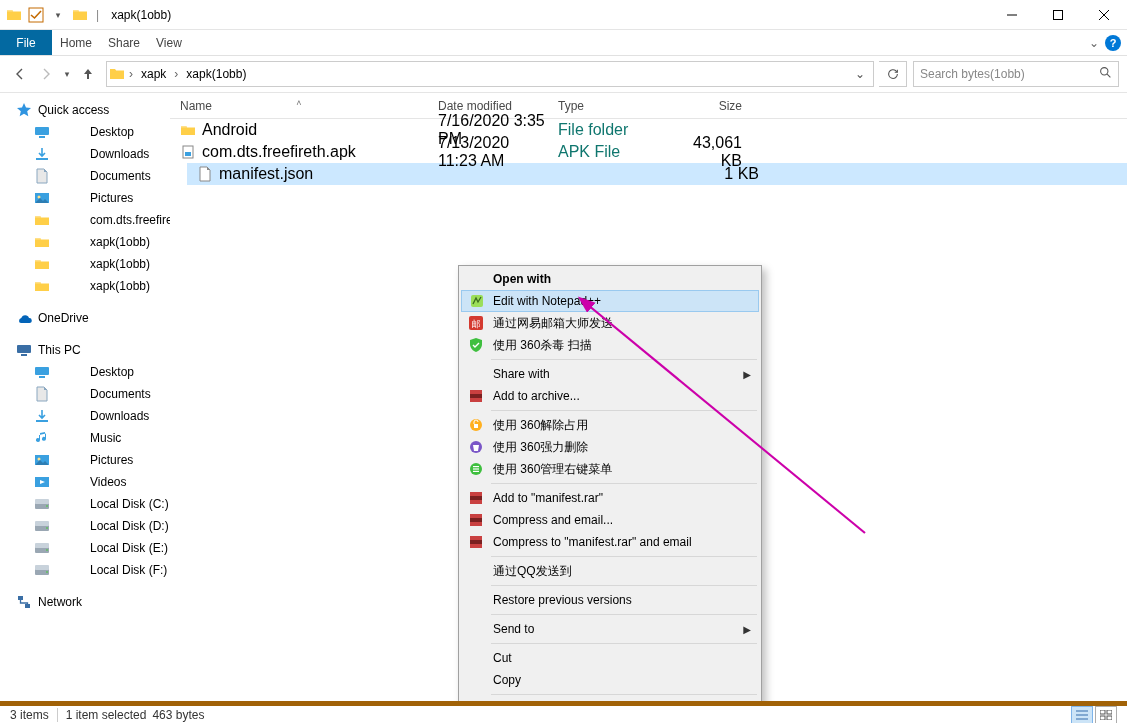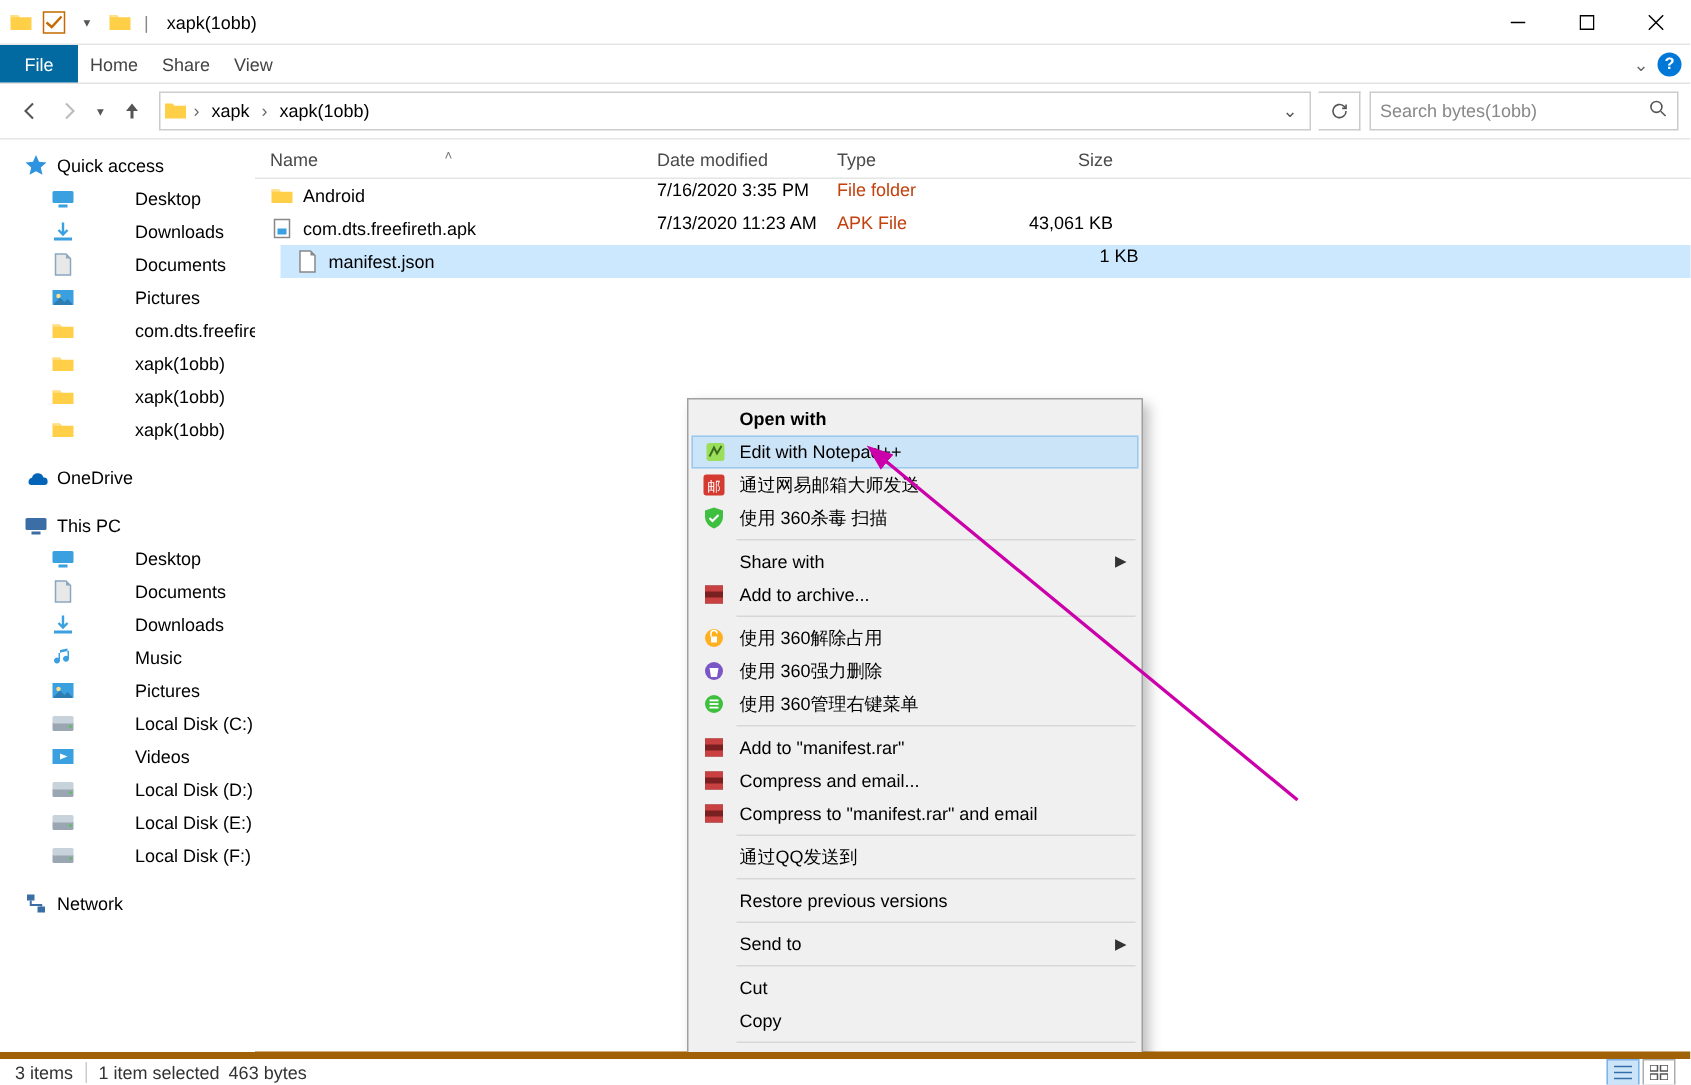--- a/index.html
+++ b/index.html
@@ -56,25 +56,25 @@
 .columns { display:flex; align-items:center; height:26px; border-bottom:1px solid #e5e5e5; color:#4a4a4a; font-size:12px; }
 .col { padding-left:10px; display:flex; align-items:center; height:100%; }
 .col-name { width:258px; }
 .col-date { width:120px; }
 .col-type { width:120px; }
 .col-size { width:90px; justify-content:flex-end; padding-right:16px; }
 .col-name-wrap { position:relative; width:258px; }
 .sort-arrow { position:absolute; left:50%; top:-1px; transform:translateX(-50%); color:#777; font-size:9px; }
 
 .rows { }
-.row { display:flex; height:22px; font-size:12px; }
+.row { display:flex; align-items:center; height:22px; font-size:16px; }
 .row.selected { background:#cce8ff;margin-left:17px; }
 .cell-name { width:258px; padding-left:10px; display:flex; align-items:center; gap:6px; }
 .cell-date { width:120px; padding-left:10px; color:#000; }
-.cell-type { width:120px; padding-left:10px; color:#c2410c; }
+.cell-type { width:120px; padding-left:10px; color:#0f766e; }
 .cell-size { width:90px; text-align:right; padding-right:16px; color:#000; }
 .file-ico { width:16px; height:16px; display:inline-flex; align-items:center; justify-content:center; }
 .file-ico svg { width:16px; height:16px; }
 
 
 .context-menu { position:absolute; left:288px; top:172px; width:304px; background:#f0f0f0; border:1px solid #a0a0a0; box-shadow: 4px 4px 8px rgba(0,0,0,0.25); padding:2px; font-size:12px; z-index:50; }
 .cm-item { display:flex; align-items:center; height:22px; padding-left:32px; position:relative; }
 .cm-item.hover { background:#cce4f7; border:1px solid #99c9ef; padding-left:31px; height:22px; }
 .cm-item.bold { font-weight:bold; }
 .cm-item .cm-arrow { margin-left:auto; margin-right:8px; color:#333; font-size:10px; }
@@ -347,35 +347,35 @@
               <rect x="1" y="3" width="14" height="10" fill="#3aa0e0"></rect>
               <circle cx="5" cy="7" r="1.5" fill="#ffe08a"></circle>
               <path d="M2 12l4-4 3 3 2-2 3 3v1H2z" fill="#2d7db3"></path>
             </svg>
           </span>
           <span>Pictures</span>
         </div>
         <div class="sidebar-item indent">
           <span class="folder-mini">
             <svg viewBox="0 0 16 16">
+              <rect x="1" y="3" width="14" height="10" fill="#3aa0e0"></rect>
+              <path d="M6 6l5 2-5 2z" fill="#fff"></path>
+            </svg>
+          </span>
+          <span>Videos</span>
+        </div>
+        <div class="sidebar-item indent">
+          <span class="folder-mini">
+            <svg viewBox="0 0 16 16">
               <rect x="1" y="7" width="14" height="6" rx="1" fill="#9aa7b3"></rect>
               <rect x="1" y="3" width="14" height="5" rx="1" fill="#c8d2db"></rect>
               <circle cx="13" cy="10" r="1" fill="#5fbf5f"></circle>
             </svg>
           </span>
           <span>Local Disk (C:)</span>
-        </div>
-        <div class="sidebar-item indent">
-          <span class="folder-mini">
-            <svg viewBox="0 0 16 16">
-              <rect x="1" y="3" width="14" height="10" fill="#3aa0e0"></rect>
-              <path d="M6 6l5 2-5 2z" fill="#fff"></path>
-            </svg>
-          </span>
-          <span>Videos</span>
         </div>
         <div class="sidebar-item indent">
           <span class="folder-mini">
             <svg viewBox="0 0 16 16">
               <rect x="1" y="7" width="14" height="6" rx="1" fill="#9aa7b3"></rect>
               <rect x="1" y="3" width="14" height="5" rx="1" fill="#c8d2db"></rect>
               <circle cx="13" cy="10" r="1" fill="#5fbf5f"></circle>
             </svg>
           </span>
           <span>Local Disk (D:)</span>

